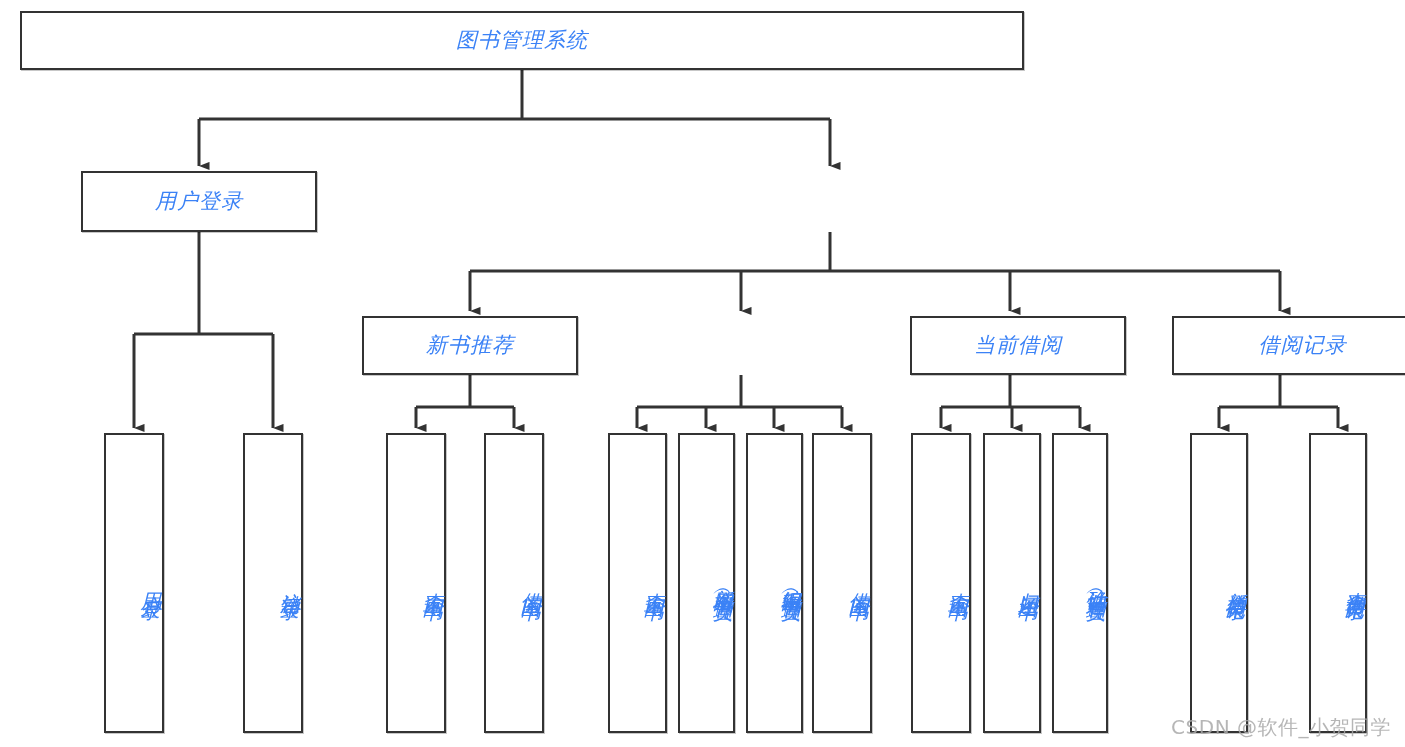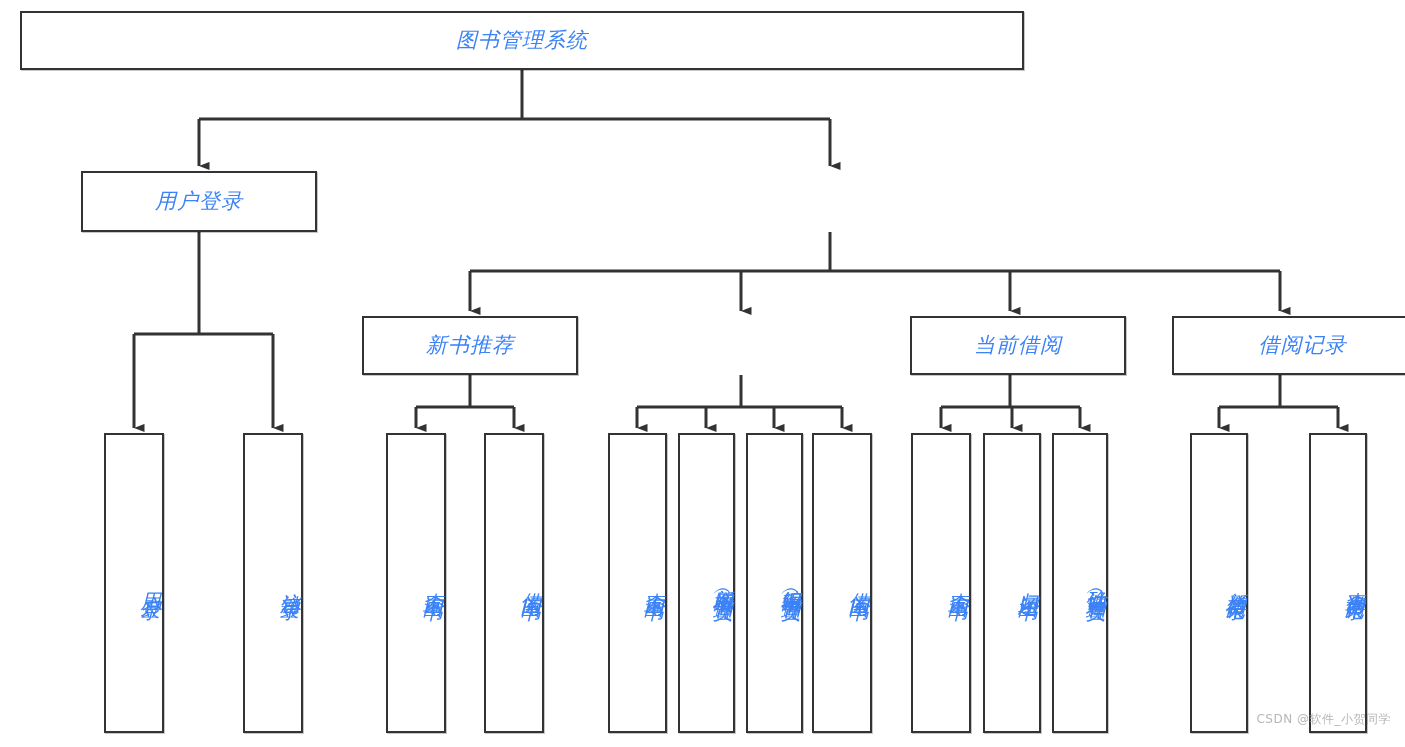--- a/index.html
+++ b/index.html
@@ -54,22 +54,22 @@
     position: absolute;
     left: 0;
     top: 0;
     width: 1405px;
     height: 747px;
     pointer-events: none;
   }
   .watermark {
     position: absolute;
     right: 14px;
-    bottom: 19px;
-    font-size: 12px;
+    bottom: 6px;
+    font-size: 20px;
     color: #aaaaaa;
     opacity: 0.85;
     letter-spacing: 0.5px;
     white-space: nowrap;
   }
 </style>
 </head>
 <body>
 
 <div id="canvas">

